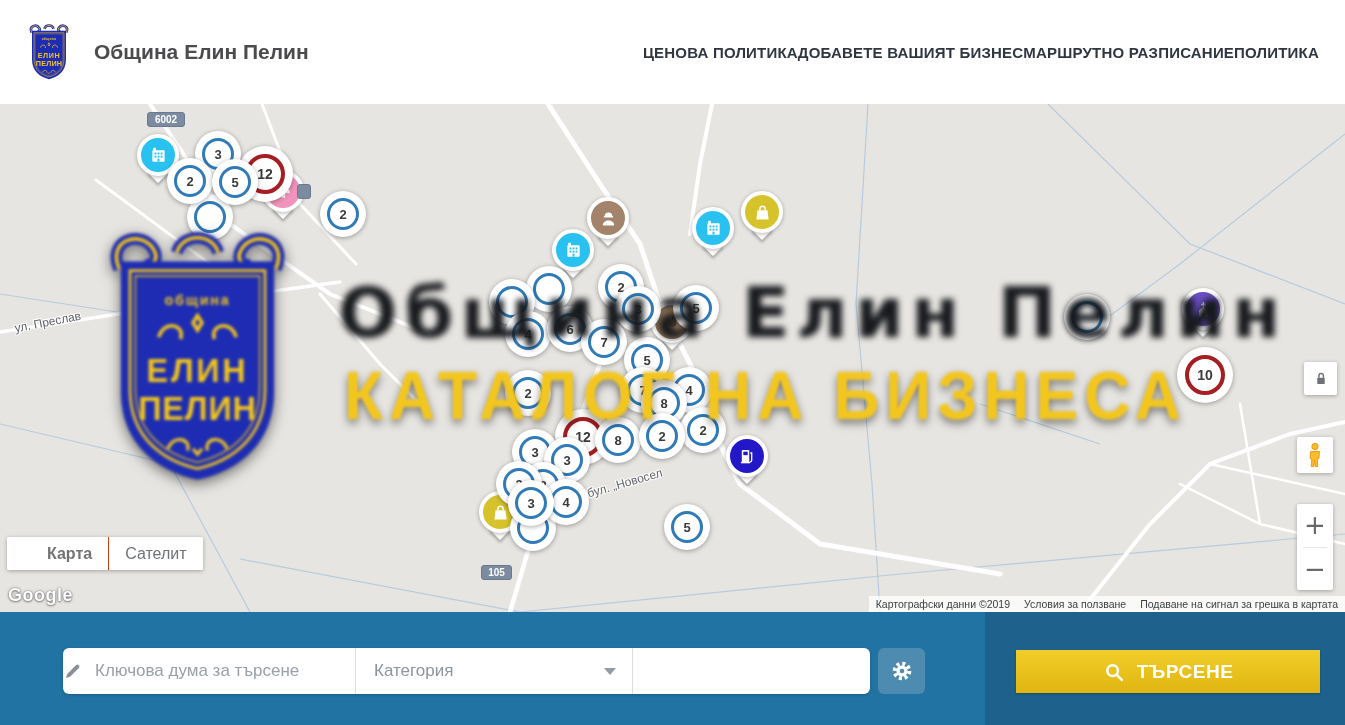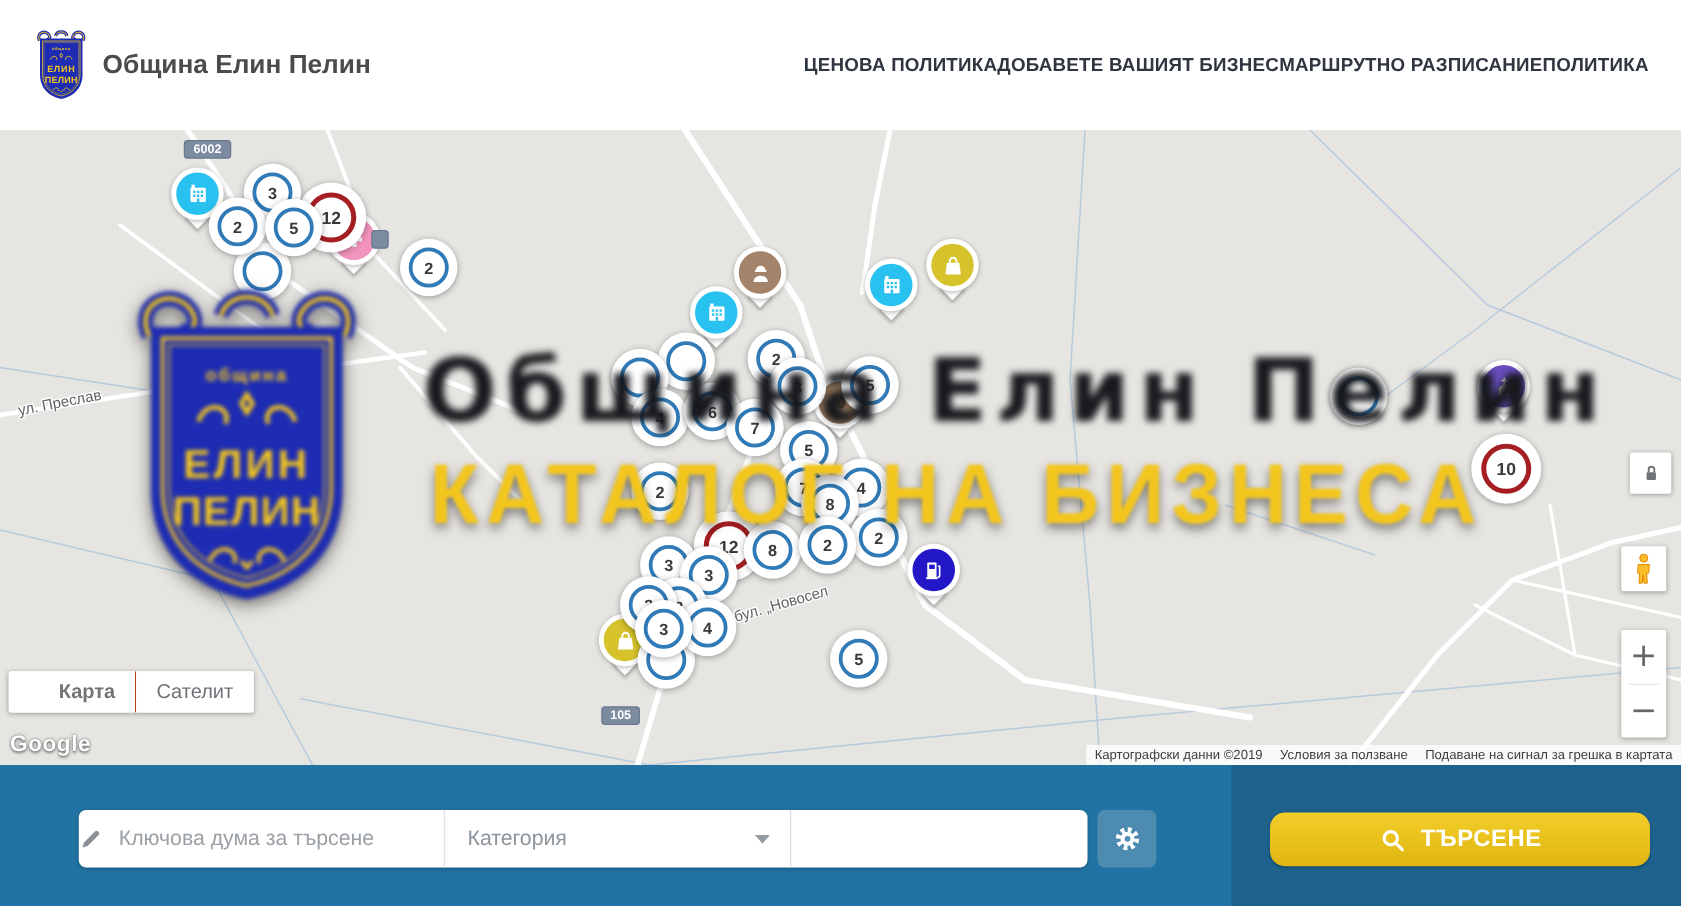--- a/index.html
+++ b/index.html
@@ -2,21 +2,21 @@
 <html><head>
 <meta charset="utf-8">
 <style>
   html,body{margin:0;padding:0;}
   body{width:1345px;height:725px;position:relative;overflow:hidden;
        font-family:"Liberation Sans",sans-serif;background:#fff;}
 
   
   .header{position:absolute;top:0;left:0;width:1345px;height:104px;background:#fff;
           border-bottom:1px solid #e3e3e3;display:flex;align-items:center;}
-  .brand{display:flex;align-items:center;gap:10px;margin-left:26px;}
+  .brand{display:flex;align-items:center;gap:22px;margin-left:26px;}
   .brand svg{display:block;}
   .brand-text{display:flex;flex-direction:column;line-height:1.15;}
   .brand-line1{font-size:21px;font-weight:bold;color:#4b4b4d;}
   .brand-line2{font-size:20px;font-weight:bold;color:#eab703;letter-spacing:.4px;}
   .nav{margin-left:auto;margin-right:26px;display:flex;}
   .nav a{font-size:15px;font-weight:bold;color:#2f3640;text-decoration:none;
          letter-spacing:.2px;white-space:nowrap;}
 
   
   .map{position:absolute;top:104px;left:0;width:1345px;height:508px;overflow:hidden;
@@ -93,21 +93,21 @@
   .sg-select{cursor:pointer;}
   .sg-cat{width:258px;border-right:1px solid #dcdfe1;padding-left:18px;}
   .sg-loc{width:238px;padding-left:18px;}
   .sg-select .sel-text{font-size:17px;color:#8d959c;}
   .caret{position:absolute;right:16px;top:50%;margin-top:-3px;width:0;height:0;
        border-left:6px solid transparent;border-right:6px solid transparent;
        border-top:7px solid #949ba1;}
   .gear-btn{position:absolute;left:878px;top:36px;width:47px;height:46px;background:#4e8bb0;
        border:none;border-radius:6px;display:flex;align-items:center;justify-content:center;cursor:pointer;}
   .search-btn{position:absolute;left:1016px;top:38px;width:304px;height:43px;border:none;
-       border-radius:12px;background:linear-gradient(#f2cd29,#e0b611);display:flex;
+       border-radius:0;background:linear-gradient(#f2cd29,#e0b611);display:flex;
        align-items:center;justify-content:center;gap:12px;cursor:pointer;
        box-shadow:0 1px 2px rgba(0,0,0,.25);}
   .search-btn span{font-size:19px;font-weight:bold;color:#fff;letter-spacing:.5px;
        font-family:"Liberation Sans",sans-serif;}
 </style>
 </head>
 <body>
 
 <svg width="0" height="0" style="position:absolute">
   <defs>

